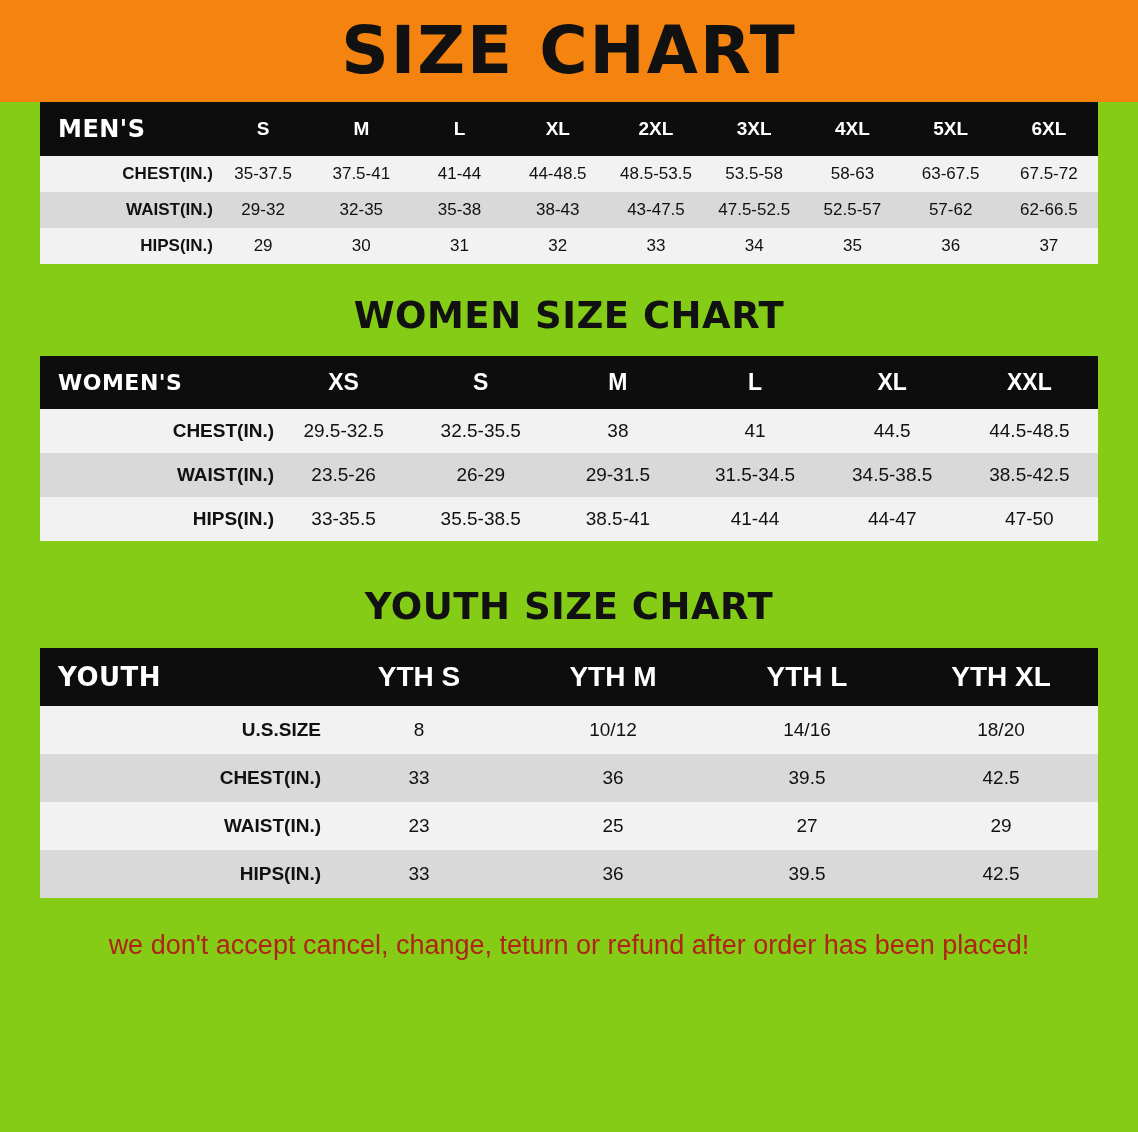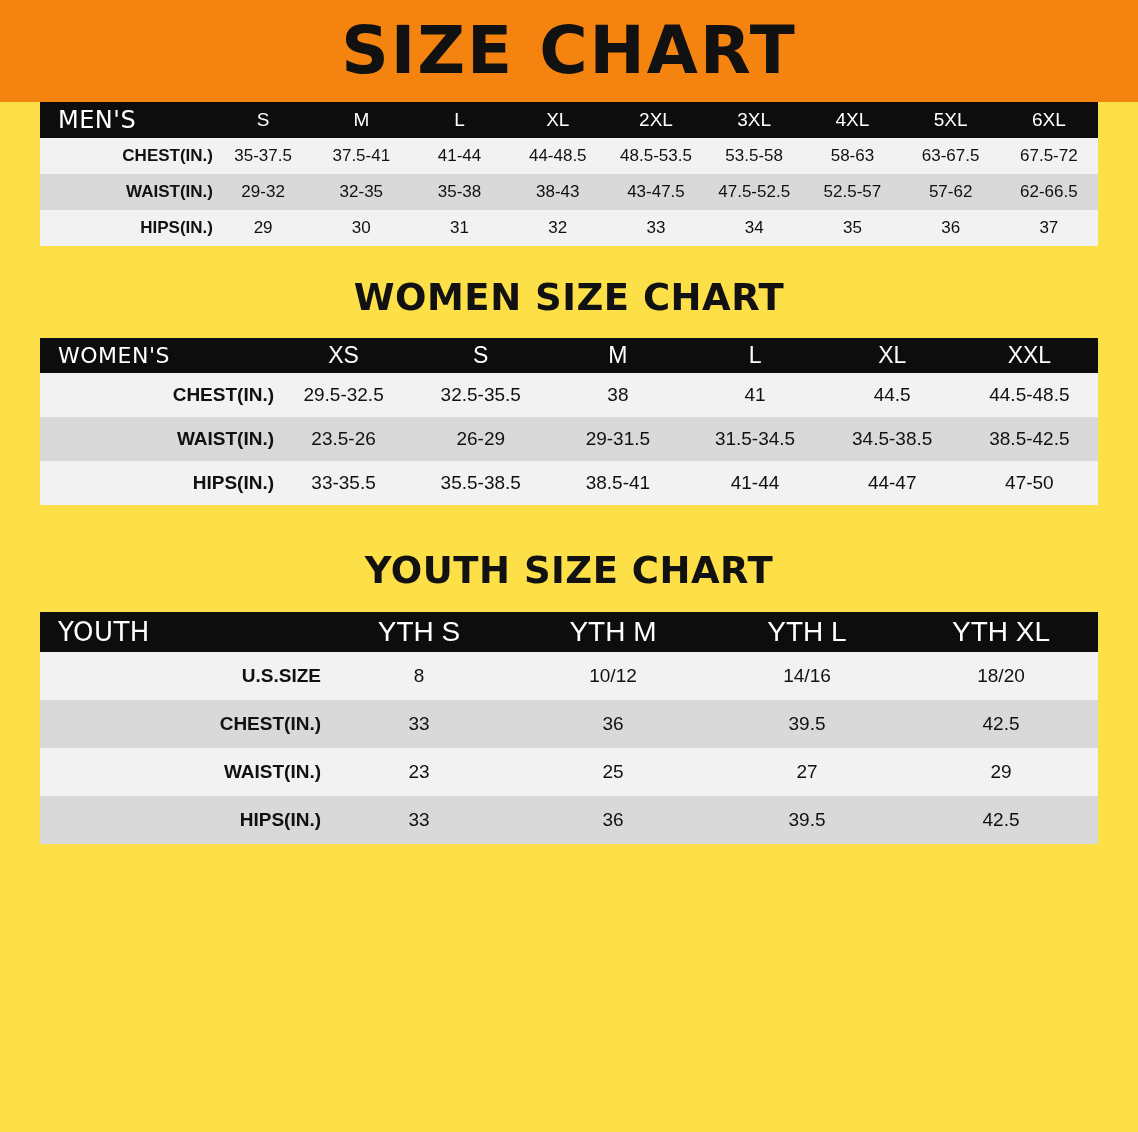--- a/index.html
+++ b/index.html
@@ -10,21 +10,21 @@
     width: 1138px;
     height: 1132px;
     background: #ffffff;
     font-family: "Liberation Sans", sans-serif;
     overflow: hidden;
   }
   .page {
     position: relative;
     width: 1138px;
     height: 1132px;
-    background: #fde047;
+    background: #84cc16;
   }
 
   
   .banner {
     width: 100%;
     height: 102px;
     background: #f5830f;
     display: flex;
     align-items: center;
     justify-content: center;
@@ -80,22 +80,22 @@
     font-family: "Liberation Sans", sans-serif;
     color: #111111;
     white-space: nowrap;
   }
   
   table.size-table thead tr {
     background: #0d0d0d;
   }
   table.size-table thead th {
     color: #ffffff;
-    font-weight: normal;
-    padding: 4px 2px;
+    font-weight: bold;
+    padding: 13px 2px;
   }
   table.size-table thead th.corner {
     text-align: left;
     padding-left: 18px;
     font-family: "DejaVu Sans", sans-serif;
     letter-spacing: 0.5px;
   }
 
   
   table.size-table td.rowlabel {
@@ -286,15 +286,16 @@
           <td>33</td>
           <td>36</td>
           <td>39.5</td>
           <td>42.5</td>
         </tr>
       </tbody>
     </table>
   </div>
 
   <div class="note">
+    <span>we don't accept cancel, change, teturn or refund after order has been placed!</span>
   </div>
 
 </div>
 
 </body></html>

